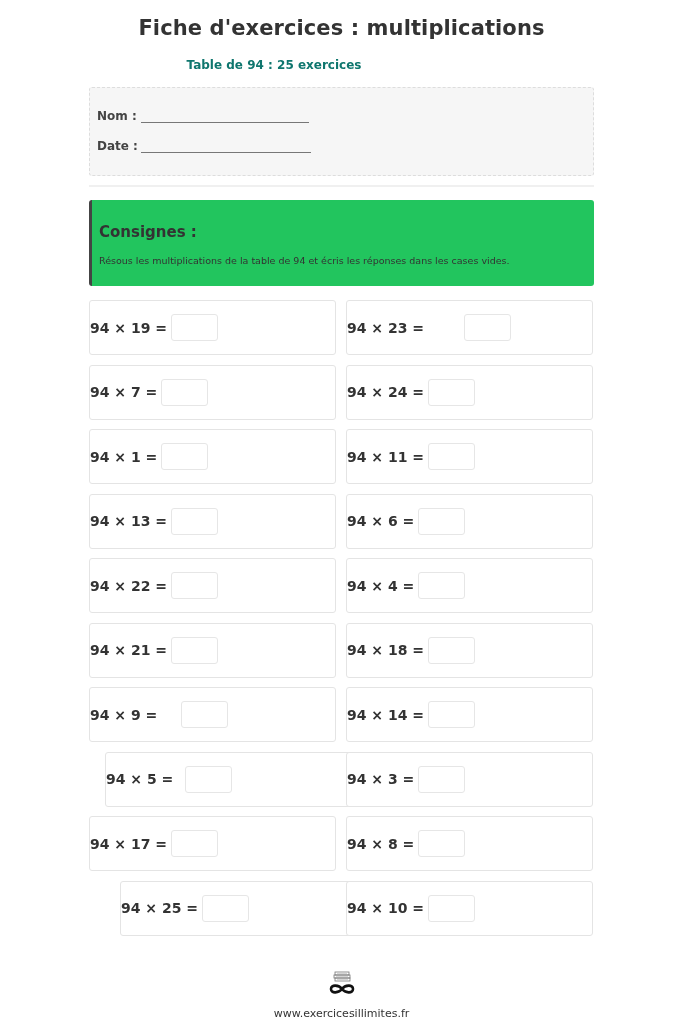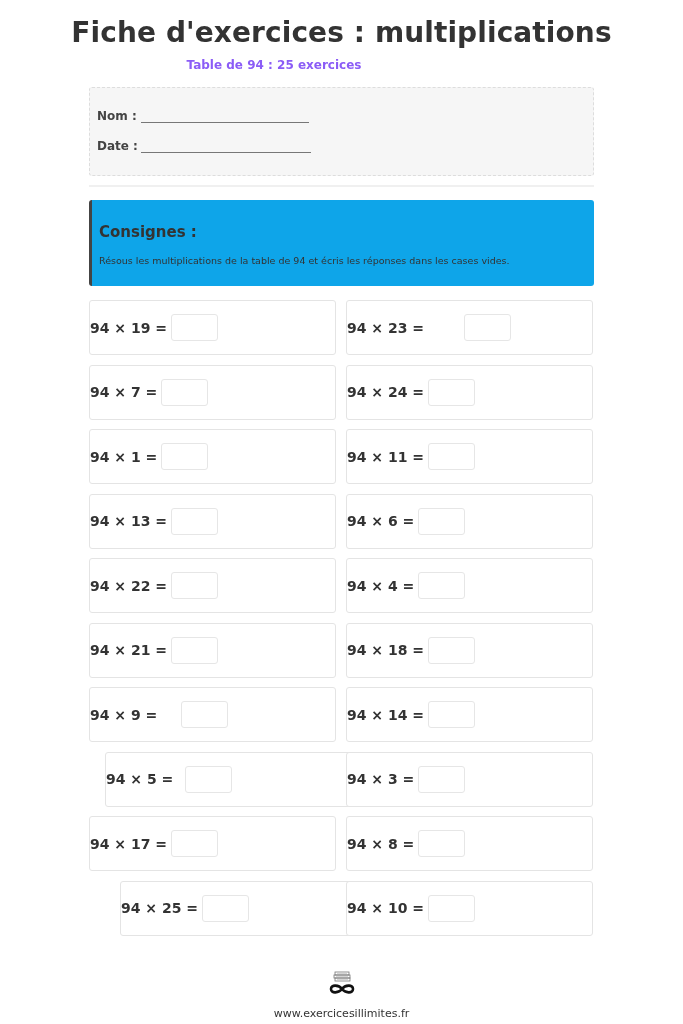--- a/index.html
+++ b/index.html
@@ -15,34 +15,34 @@
       position: relative;
       width: 683px;
       height: 1024px;
     }
     .title {
       position: absolute;
       top: 16px;
       left: 0;
       width: 683px;
       text-align: center;
-      font-size: 28px;
+      font-size: 21px;
       font-weight: bold;
       color: #333333;
       letter-spacing: 0.1px;
     }
     .subtitle {
       position: absolute;
       top: 58px;
       left: 0;
       width: 548px;
       text-align: center;
       font-size: 12px;
       font-weight: bold;
-      color: #8b5cf6;
+      color: #0f766e;
     }
     .info-box {
       position: absolute;
       top: 87px;
       left: 89px;
       width: 505px;
       height: 89px;
       background: #f6f6f6;
       border: 1px dashed #dddddd;
       border-radius: 3px;
@@ -73,21 +73,21 @@
       width: 505px;
       height: 2px;
       background: #f0f0f0;
     }
     .consignes {
       position: absolute;
       top: 200px;
       left: 89px;
       width: 505px;
       height: 86px;
-      background: #0ea5e9;
+      background: #22c55e;
       border-left: 3px solid #444444;
       border-radius: 3px;
     }
     .consignes-title {
       position: absolute;
       top: 23px;
       left: 7px;
       font-size: 15px;
       font-weight: bold;
       color: #333333;

